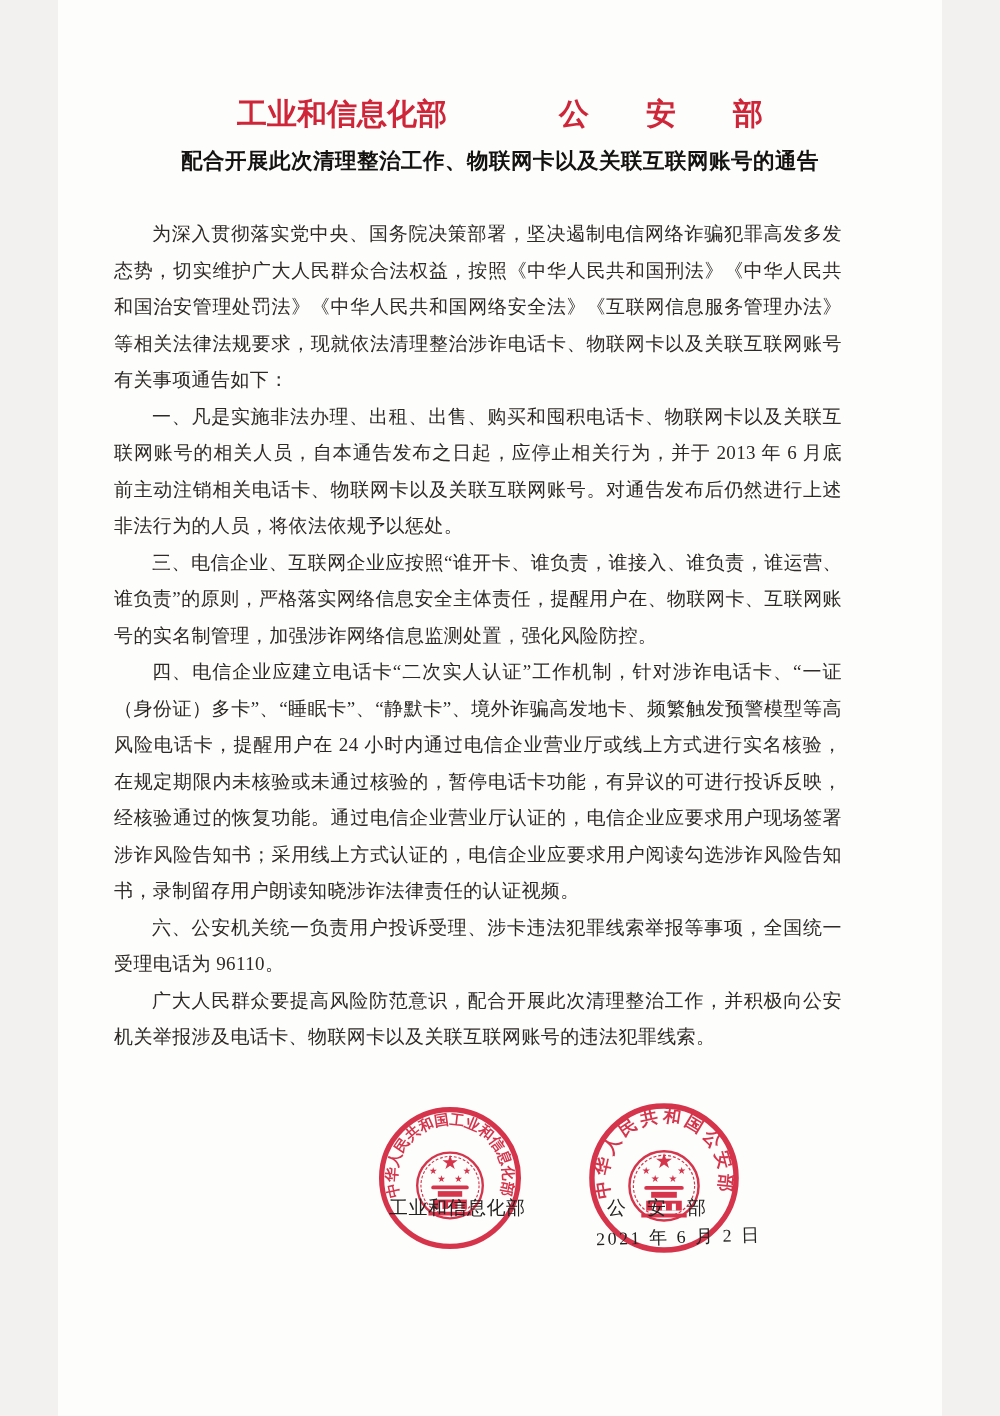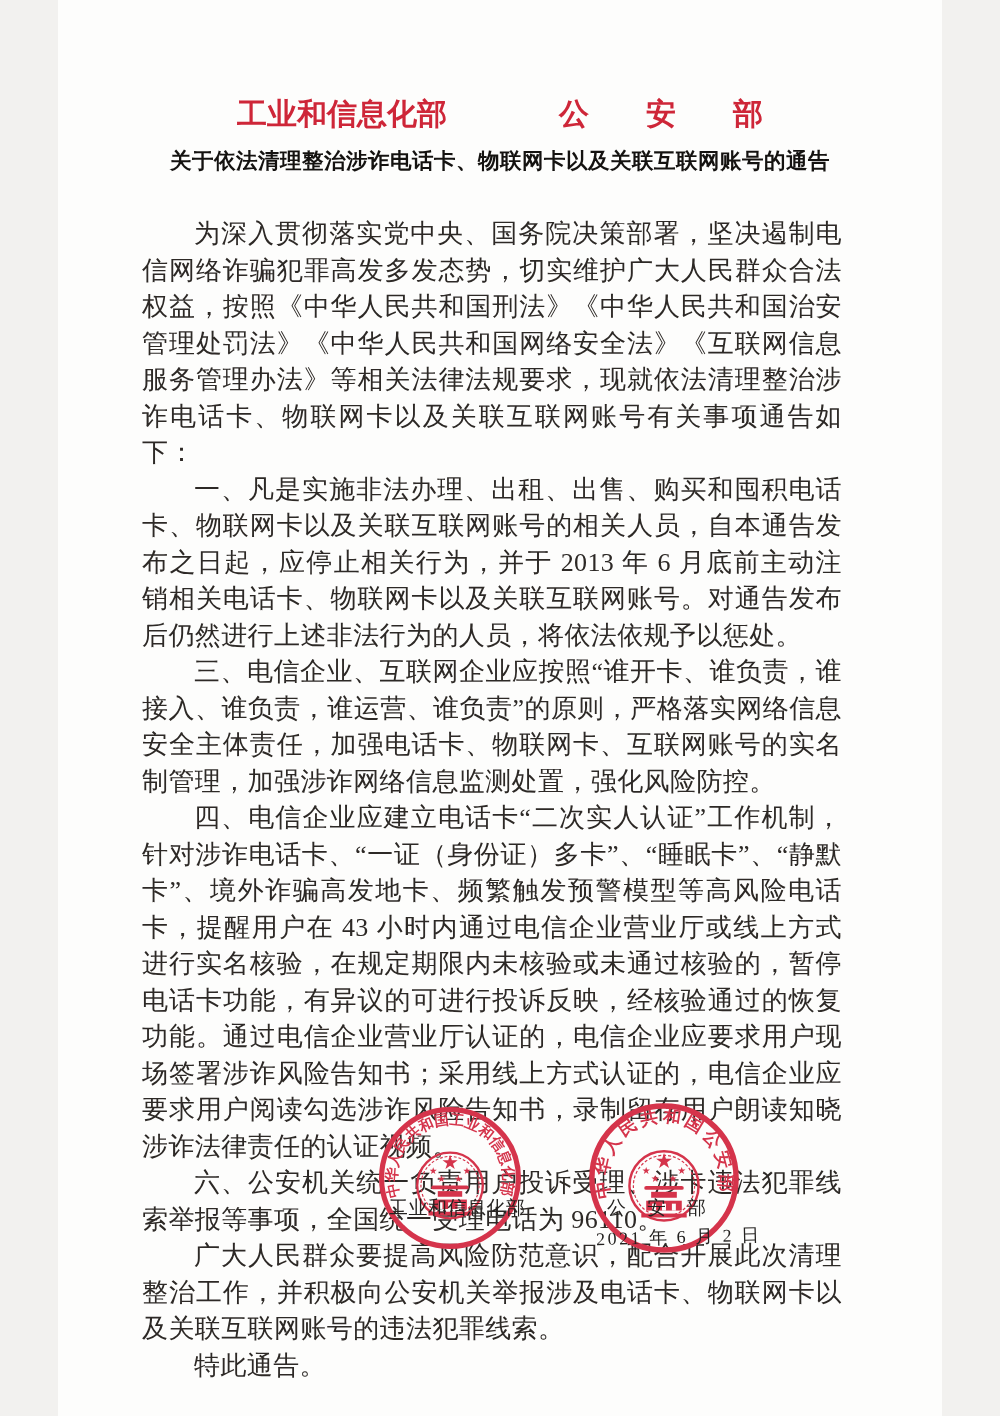--- a/index.html
+++ b/index.html
@@ -34,22 +34,22 @@
     margin: 12px 0 0 0;
     text-align: center;
     font-size: 21.5px;
     font-weight: bold;
     letter-spacing: 0.5px;
     color: #141210;
     line-height: 30px;
   }
   
   .doc-body {
-    margin: 40px 100px 0 84px;
-    font-size: 26px;
+    margin: 40px 100px 0 56px;
+    font-size: 19px;
     line-height: 36.5px;
     text-align: justify;
     text-justify: inter-character;
     letter-spacing: 0.4px;
   }
   .doc-body p {
     margin: 0;
     text-indent: 2em;
   }
   
@@ -77,30 +77,29 @@
 </head>
 <body>
 
 <div class="page">
 
   <div class="ministries">
     <span class="ministry-left">工业和信息化部</span>
     <span class="ministry-right">公安部</span>
   </div>
 
-  <h1 class="doc-title">关于依法清理整治涉诈电话卡、物联网卡以及关联互联网账号的通告</h1>
+  <h1 class="doc-title">配合开展此次清理整治工作、物联网卡以及关联互联网账号的通告</h1>
 
   <div class="doc-body">
     <p>为深入贯彻落实党中央、国务院决策部署，坚决遏制电信网络诈骗犯罪高发多发态势，切实维护广大人民群众合法权益，按照《中华人民共和国刑法》《中华人民共和国治安管理处罚法》《中华人民共和国网络安全法》《互联网信息服务管理办法》等相关法律法规要求，现就依法清理整治涉诈电话卡、物联网卡以及关联互联网账号有关事项通告如下：</p>
     <p>一、凡是实施非法办理、出租、出售、购买和囤积电话卡、物联网卡以及关联互联网账号的相关人员，自本通告发布之日起，应停止相关行为，并于 2013 年 6 月底前主动注销相关电话卡、物联网卡以及关联互联网账号。对通告发布后仍然进行上述非法行为的人员，将依法依规予以惩处。</p>
-    <p>三、电信企业、互联网企业应按照“谁开卡、谁负责，谁接入、谁负责，谁运营、谁负责”的原则，严格落实网络信息安全主体责任，加强电话卡、物联网卡、互联网账号的实名制管理，加强涉诈网络信息监测处置，强化风险防控。</p>
-    <p>四、电信企业应建立电话卡“二次实人认证”工作机制，针对涉诈电话卡、“一证（身份证）多卡”、“睡眠卡”、“静默卡”、境外诈骗高发地卡、频繁触发预警模型等高风险电话卡，提醒用户在 43 小时内通过电信企业营业厅或线上方式进行实名核验，在规定期限内未核验或未通过核验的，暂停电话卡功能，有异议的可进行投诉反映，经核验通过的恢复功能。通过电信企业营业厅认证的，电信企业应要求用户现场签署涉诈风险告知书；采用线上方式认证的，电信企业应要求用户阅读勾选涉诈风险告知书，录制留存用户朗读知晓涉诈法律责任的认证视频。</p>
+    <p>三、电信企业、互联网企业应按照“谁开卡、谁负责，谁接入、谁负责，谁运营、谁负责”的原则，严格落实网络信息安全主体责任，提醒用户在、物联网卡、互联网账号的实名制管理，加强涉诈网络信息监测处置，强化风险防控。</p>
+    <p>四、电信企业应建立电话卡“二次实人认证”工作机制，针对涉诈电话卡、“一证（身份证）多卡”、“睡眠卡”、“静默卡”、境外诈骗高发地卡、频繁触发预警模型等高风险电话卡，提醒用户在 24 小时内通过电信企业营业厅或线上方式进行实名核验，在规定期限内未核验或未通过核验的，暂停电话卡功能，有异议的可进行投诉反映，经核验通过的恢复功能。通过电信企业营业厅认证的，电信企业应要求用户现场签署涉诈风险告知书；采用线上方式认证的，电信企业应要求用户阅读勾选涉诈风险告知书，录制留存用户朗读知晓涉诈法律责任的认证视频。</p>
     <p>六、公安机关统一负责用户投诉受理、涉卡违法犯罪线索举报等事项，全国统一受理电话为 96110。</p>
     <p>广大人民群众要提高风险防范意识，配合开展此次清理整治工作，并积极向公安机关举报涉及电话卡、物联网卡以及关联互联网账号的违法犯罪线索。</p>
-    <p>特此通告。</p>
   </div>
 
   <svg class="seal seal-left" width="150" height="150" viewBox="0 0 160 160">
     <circle cx="80" cy="80" r="73" fill="none" stroke="#d5344b" stroke-width="5.5"></circle>
     <path id="arcL" d="M 26.4 99.5 A 57 57 0 1 1 133.6 99.5" fill="none"></path>
     <text font-size="15.5" font-weight="bold" fill="#d5344b" font-family="Liberation Serif, DejaVu Serif, serif">
       <textPath href="#arcL">中华人民共和国工业和信息化部</textPath>
     </text>
     <g fill="#d5344b">
       <circle cx="80" cy="88" r="35" fill="none" stroke="#d5344b" stroke-width="2.5"></circle>

